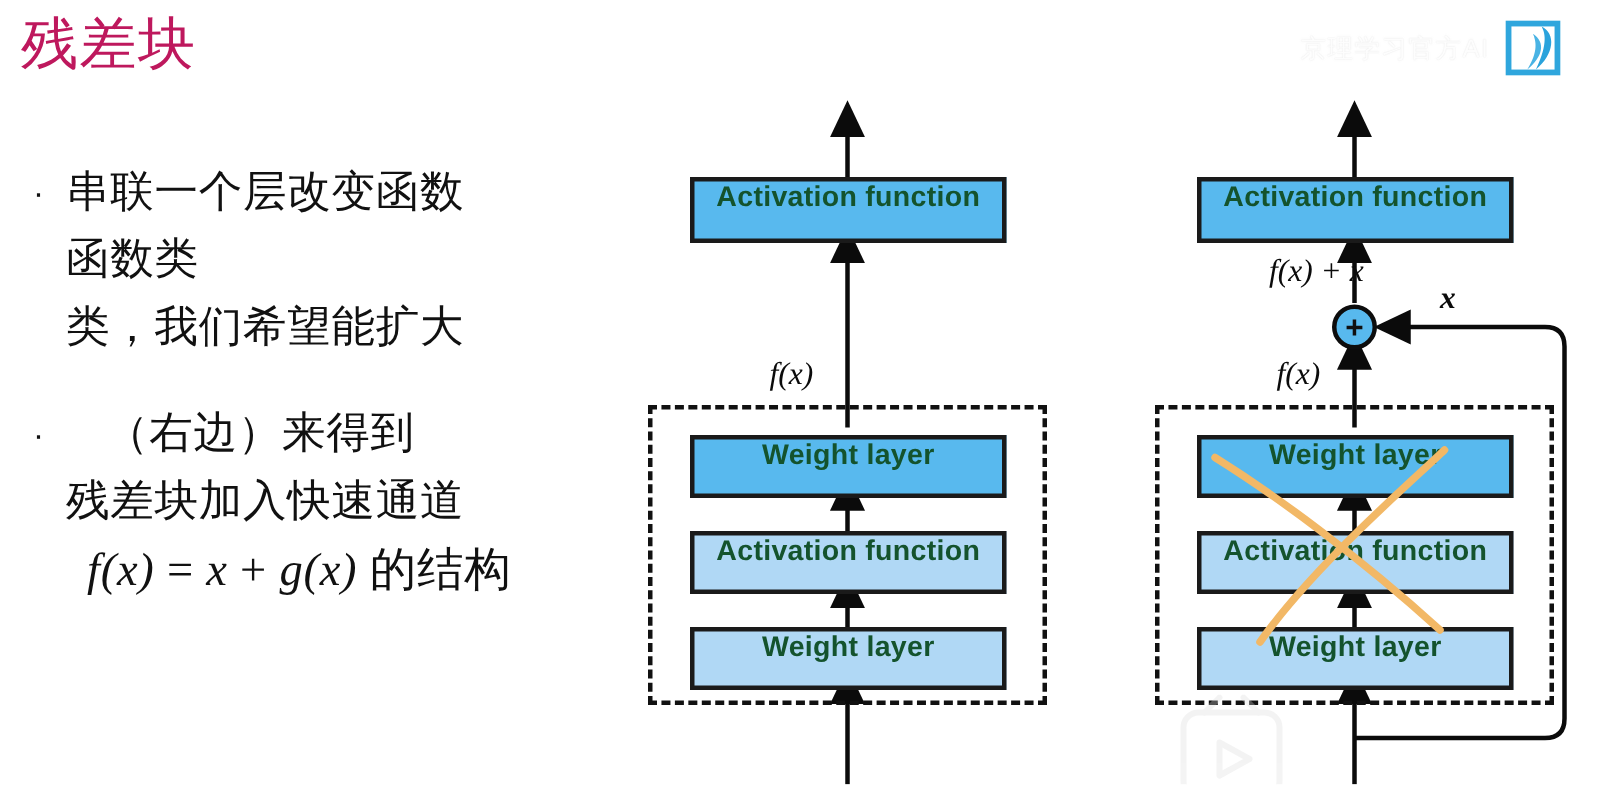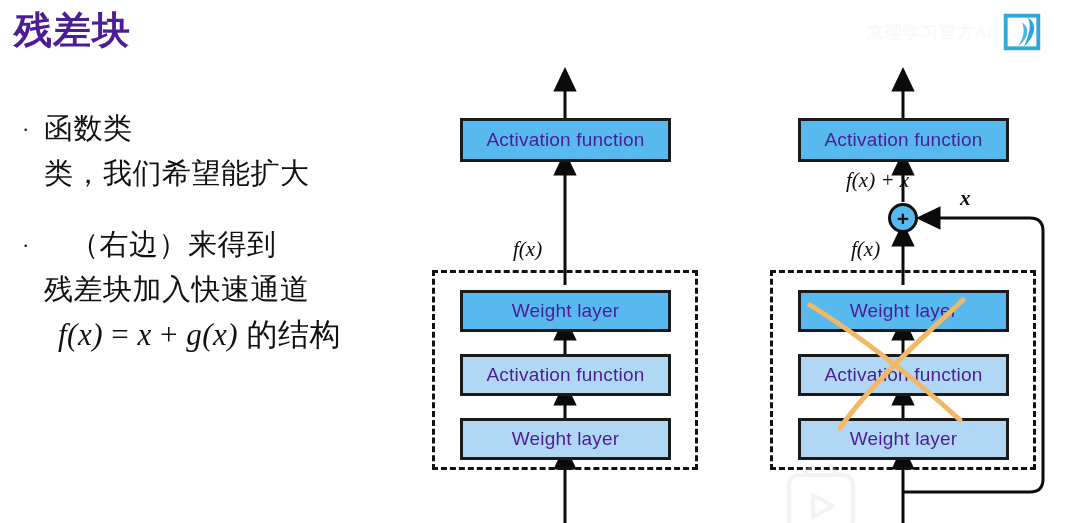--- a/index.html
+++ b/index.html
@@ -17,22 +17,22 @@
     background: #ffffff;
     overflow: hidden;
   }
 
   
   #slide-title {
     position: absolute;
     left: 14px;
     top: 8px;
     font-size: 38px;
-    font-weight: bold;
-    color: #4c1d95;
+    font-weight: normal;
+    color: #be185d;
     letter-spacing: 1px;
     line-height: 1.2;
     white-space: nowrap;
   }
 
   
   .bullets {
     position: absolute;
     left: 18px;
     top: 106px;
@@ -73,26 +73,27 @@
     height: 523px;
   }
   #diagram-left  { left: 415px; width: 300px; }
   #diagram-right { left: 755px; width: 318px; }
 
   .node-box {
     position: absolute;
     box-sizing: border-box;
     border: 3px solid #1a1a1a;
     display: flex;
-    align-items: center;
+    align-items: flex-start;
     justify-content: center;
     font-size: 19px;
-    color: #4c1d95;
+    color: #14532d;
     white-space: nowrap;
     letter-spacing: 0.2px;
+    font-weight: bold;
   }
   .node-box.dark  { background: #58b9ee; }
   .node-box.light { background: #b0d8f5; }
 
   .dashed-box {
     position: absolute;
     box-sizing: border-box;
     border: 3px dashed #111111;
     background: transparent;
   }
@@ -173,20 +174,21 @@
       <rect x="7" y="7" width="34" height="34" fill="none" stroke="#2fa6dd" stroke-width="4"></rect>
       <path d="M30 9 C40 14 39 28 26 39 C35 20 32 13 30 9 Z" fill="#2aa3dc"></path>
       <path d="M24 14 C33 20 31 30 20 39 C28 26 26 19 24 14 Z" fill="#49b3e4"></path>
     </svg>
   </div>
 
   <div class="bullets">
 
     <div class="bullet">
       <span class="dot">·</span>
+      <span class="line">串联一个层改变函数</span>
       <span class="line">函数类</span>
       <span class="line">类，我们希望能扩大</span>
     </div>
 
     <div class="bullet">
       <span class="dot">·</span>
       <span class="line indent">（右边）来得到</span>
       <span class="line">残差块加入快速通道</span>
       <span class="mathline">
         <span>f(x)</span><span class="up"> = </span><span>x</span><span class="up"> + </span><span>g(x)</span><span class="up"> 的结构</span>

